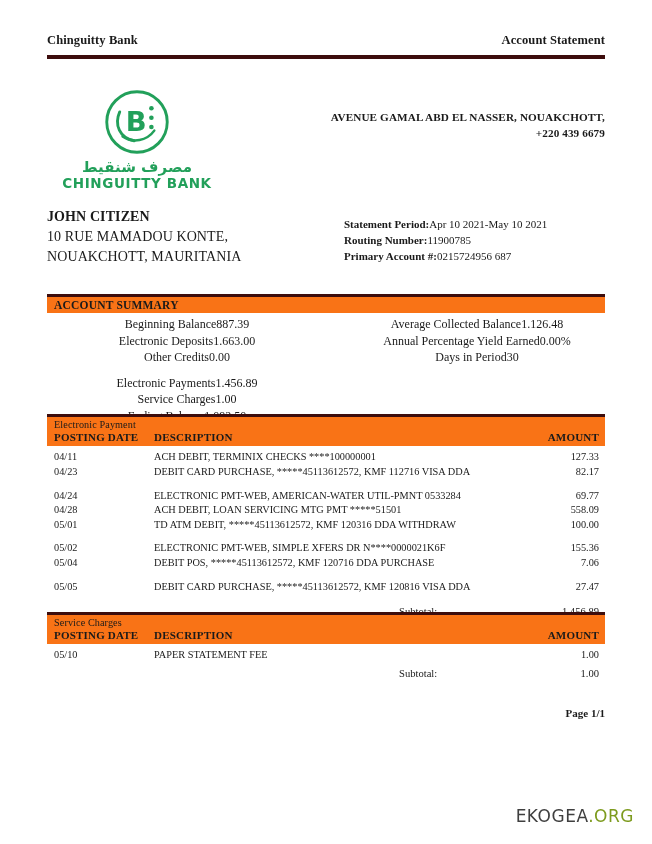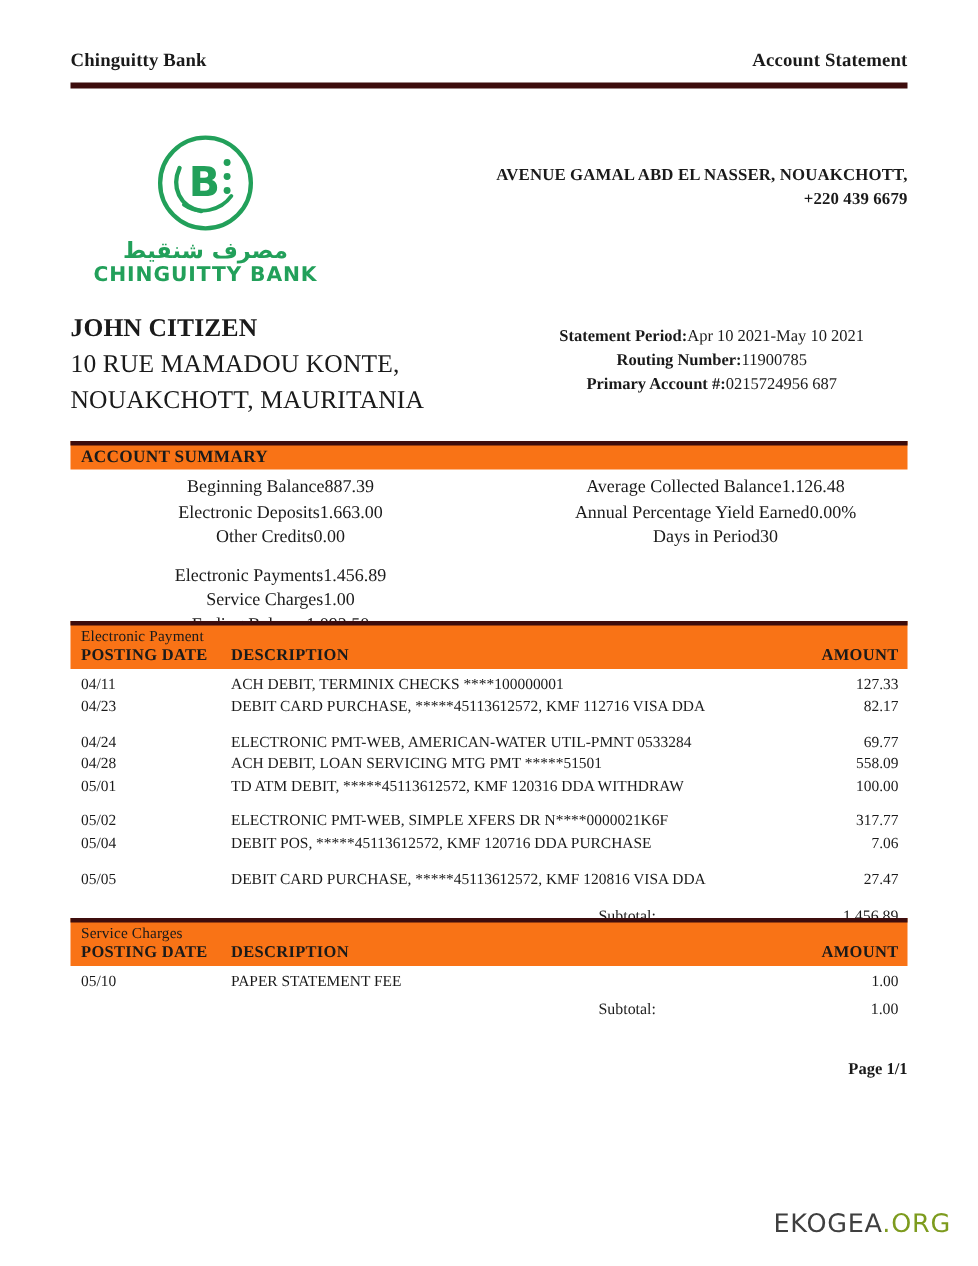--- a/index.html
+++ b/index.html
@@ -99,40 +99,40 @@
     font-weight: bold;
     line-height: 1.42;
     letter-spacing: 0.1px;
   }
 
   
   .customer {
     position: absolute;
     top: 207px;
     left: 0;
-    font-size: 17px;
+    font-size: 14px;
     line-height: 1.42;
     letter-spacing: 0.1px;
   }
   .customer .cust-name {
     font-weight: bold;
   }
 
   
   .meta {
     position: absolute;
     top: 217px;
     left: 297px;
     width: 261px;
     font-size: 11px;
     line-height: 1.45;
   }
   .meta-row {
     display: flex;
-    justify-content: center;
+    justify-content: flex-start;
   }
   .meta-label { font-weight: bold; white-space: nowrap; }
   .meta-value { white-space: nowrap; }
 
   
   .band {
     background: #f97316;
     border-top: 3px solid #3d0d0d;
     padding: 2px 6px 2px 7px;
     box-sizing: border-box;
@@ -372,21 +372,21 @@
           <span class="txn-amt">558.09</span>
         </div>
         <div class="txn-row">
           <span class="txn-date">05/01</span>
           <span class="txn-desc">TD ATM DEBIT, *****45113612572, KMF 120316 DDA WITHDRAW</span>
           <span class="txn-amt">100.00</span>
         </div>
         <div class="txn-row gap">
           <span class="txn-date">05/02</span>
           <span class="txn-desc">ELECTRONIC PMT-WEB, SIMPLE XFERS DR N****0000021K6F</span>
-          <span class="txn-amt">317.77</span>
+          <span class="txn-amt">155.36</span>
         </div>
         <div class="txn-row">
           <span class="txn-date">05/04</span>
           <span class="txn-desc">DEBIT POS, *****45113612572, KMF 120716 DDA PURCHASE</span>
           <span class="txn-amt">7.06</span>
         </div>
         <div class="txn-row gap">
           <span class="txn-date">05/05</span>
           <span class="txn-desc">DEBIT CARD PURCHASE, *****45113612572, KMF 120816 VISA DDA</span>
           <span class="txn-amt">27.47</span>

